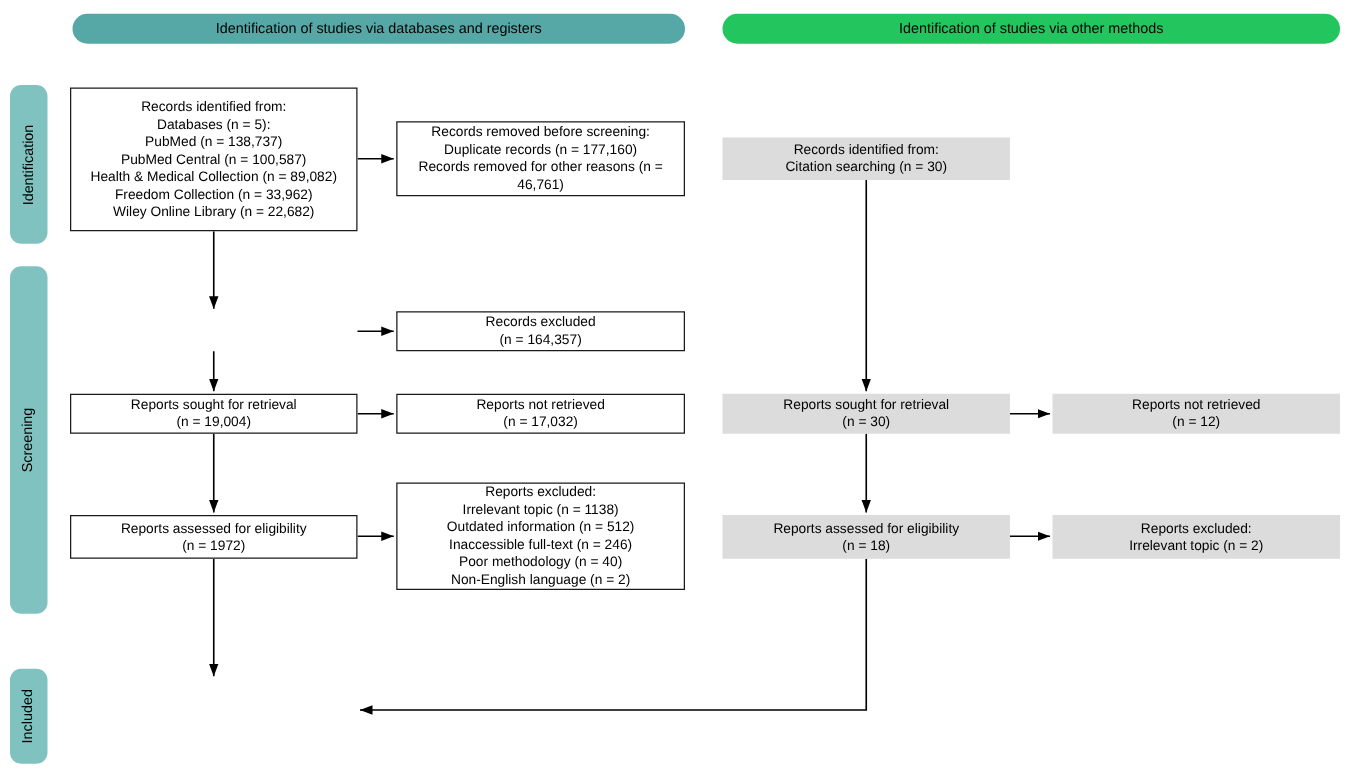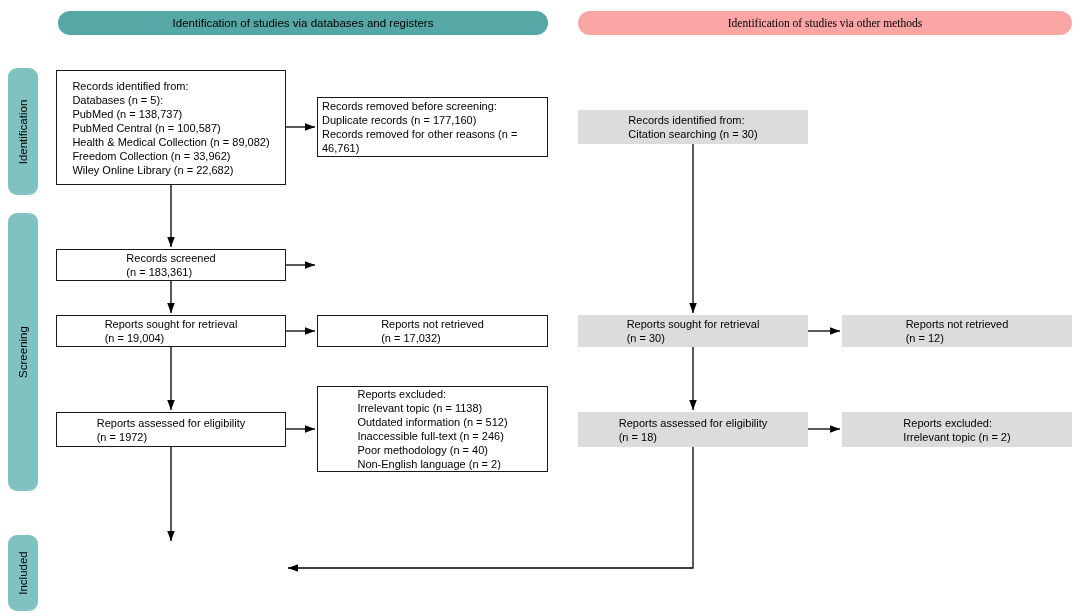--- a/index.html
+++ b/index.html
@@ -22,41 +22,41 @@
     position: absolute;
     display: flex;
     align-items: center;
     justify-content: center;
     text-align: center;
     font-size: 11.5px;
     border-radius: 12px;
     box-sizing: border-box;
   }
   .hdr-teal { background: #56a8a6; }
-  .hdr-gray { background: #fca5a5; font-family: Liberation Serif, serif; }
+  .hdr-gray { background: #22c55e; }
   .pill {
     position: absolute;
     background: #7fc2c0;
     border-radius: 9px;
     display: flex;
     align-items: center;
     justify-content: center;
     box-sizing: border-box;
   }
   .pill span {
     transform: rotate(-90deg);
     white-space: nowrap;
     font-size: 11.5px;
   }
   .box {
     position: absolute;
     display: flex;
     align-items: center;
     justify-content: center;
-    text-align: left;
+    text-align: center;
     white-space: pre-line;
     font-size: 11px;
     line-height: 14px;
     box-sizing: border-box;
     padding: 1px 4px;
   }
   .box-white {
     background: #ffffff;
     border: 1.2px solid #1a1a1a;
   }
@@ -111,23 +111,23 @@
 PubMed (n = 138,737)
 PubMed Central (n = 100,587)
 Health &amp; Medical Collection (n = 89,082)
 Freedom Collection (n = 33,962)
 Wiley Online Library (n = 22,682)</div>
 
   <div class="box box-white" style="left:317px; top:97px; width:231px; height:60px;">Records removed before screening:
 Duplicate records (n = 177,160)
 Records removed for other reasons (n = 46,761)</div>
 
-  <div class="box box-white" style="left:56px; top:249px; width:230px; height:32px;">Records screened
-(n = 183,361)</div>
 
+  <div class="box box-white" style="left:317px; top:249px; width:231px; height:32px;">Records excluded
+(n = 164,357)</div>
 
   <div class="box box-white" style="left:56px; top:315px; width:230px; height:32px;">Reports sought for retrieval
 (n = 19,004)</div>
 
   <div class="box box-white" style="left:317px; top:315px; width:231px; height:32px;">Reports not retrieved
 (n = 17,032)</div>
 
   <div class="box box-white" style="left:56px; top:412px; width:230px; height:35px;">Reports assessed for eligibility
 (n = 1972)</div>
 

